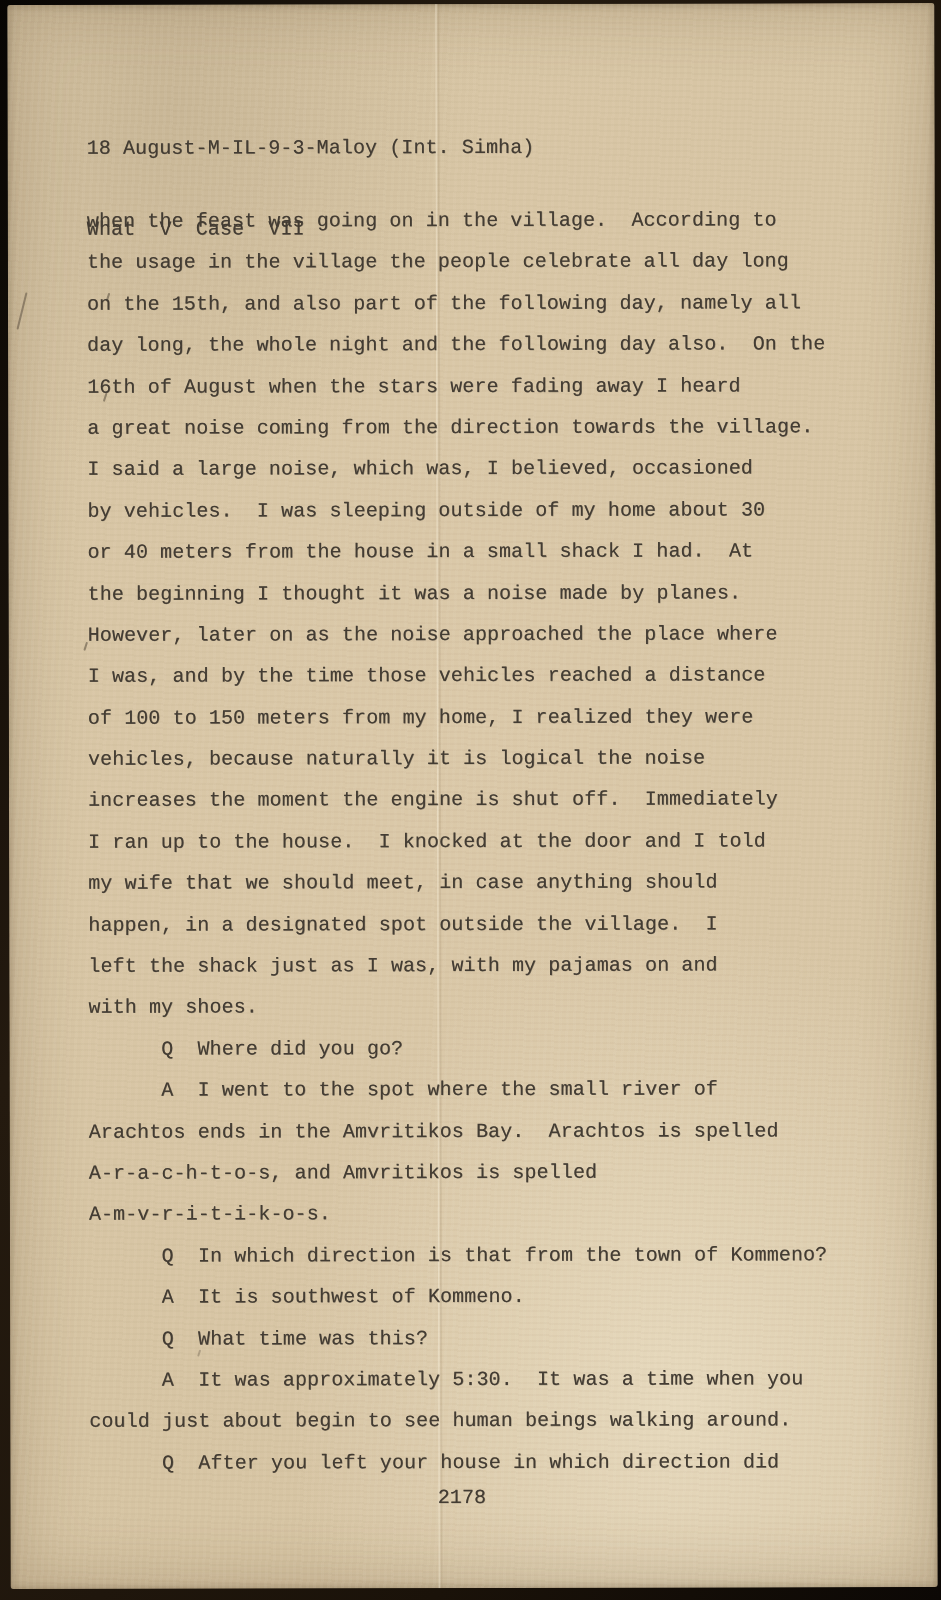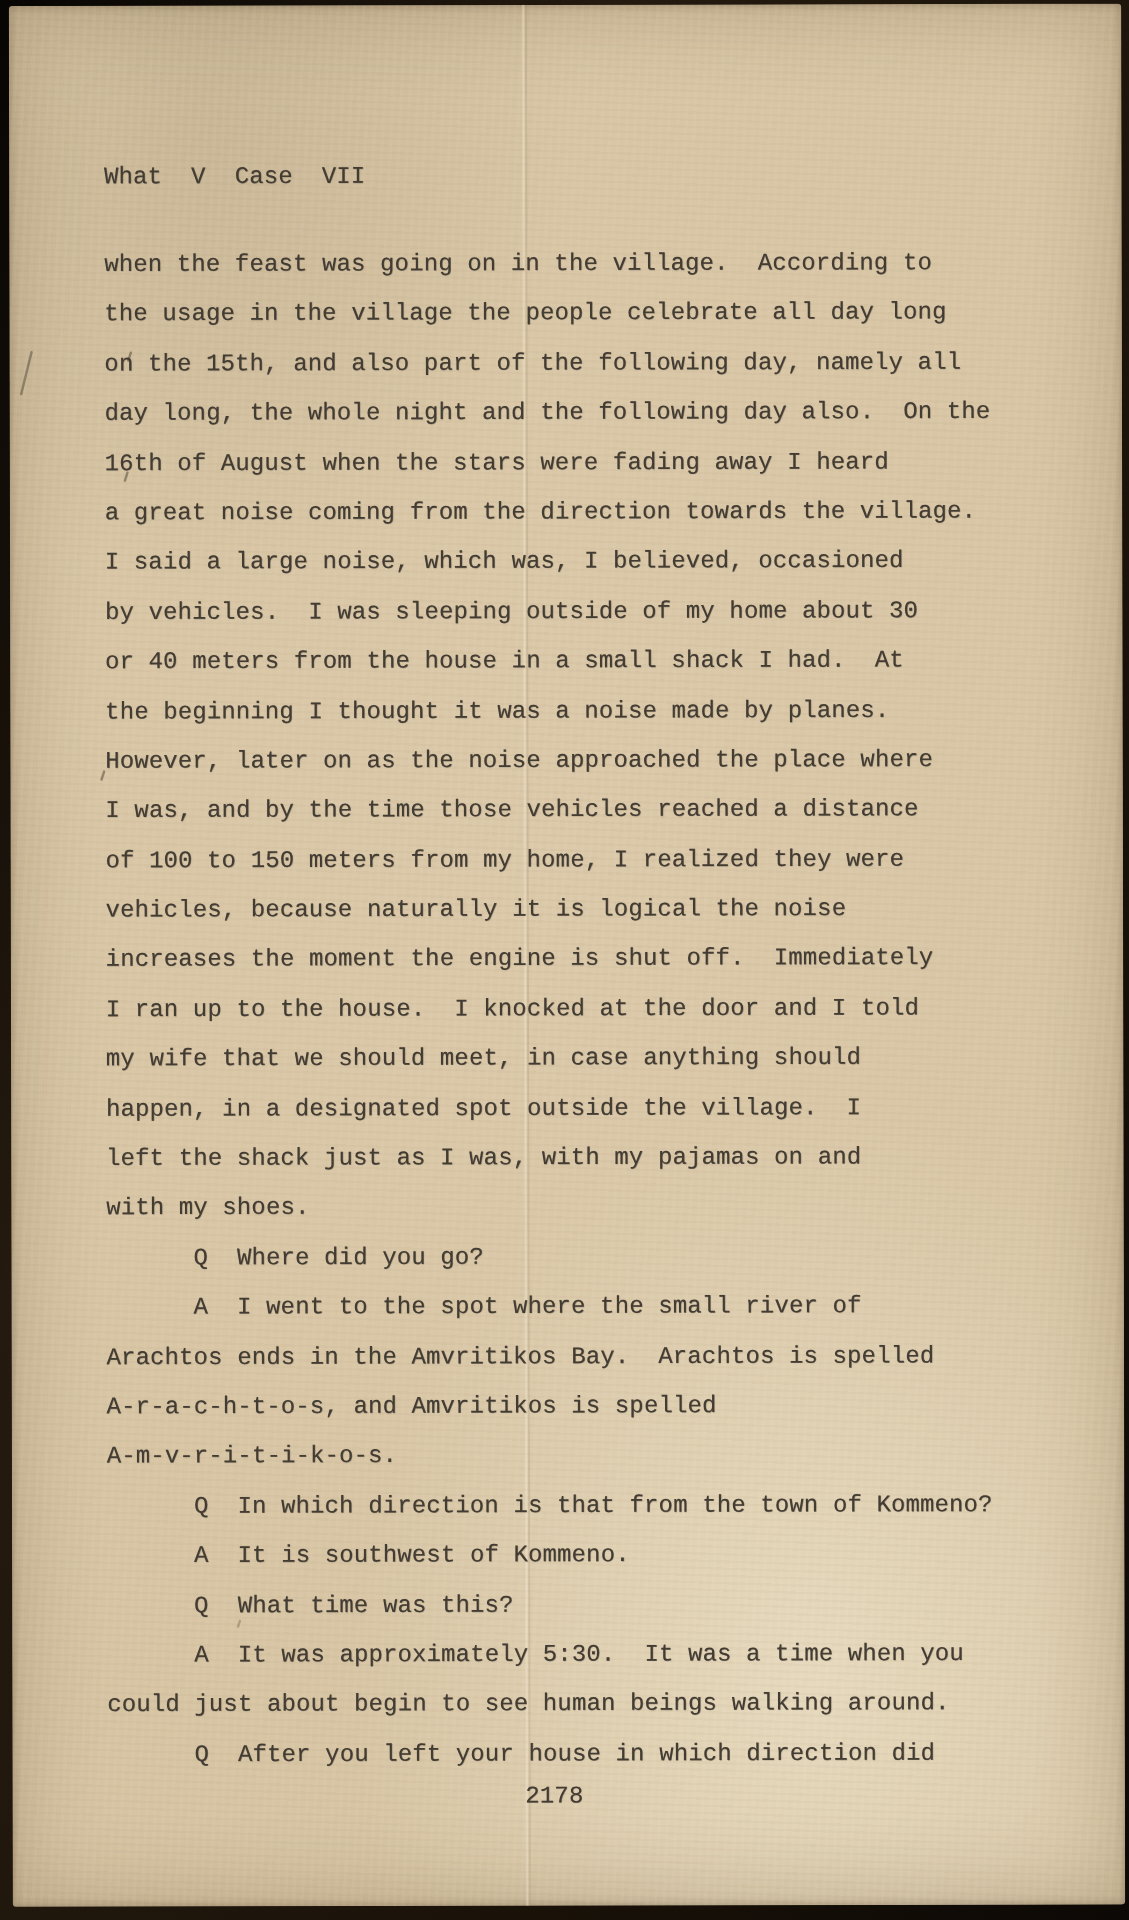--- a/index.html
+++ b/index.html
@@ -131,20 +131,21 @@
     <div class="grain"></div>
     <div class="crease"></div>
 
     <div class="stray-slash"></div>
     <div class="tick tick-1"></div>
     <div class="tick tick-2"></div>
     <div class="tick tick-3"></div>
     <div class="tick tick-4"></div>
 
     <div class="typed header-block">
+      <div class="header-line">18 August-M-IL-9-3-Maloy (Int. Simha)</div>
       <div class="header-line">What  V  Case  VII</div>
     </div>
 
     <div class="typed body-block"><div class="line">when the feast was going on in the village.  According to</div><div class="line">the usage in the village the people celebrate all day long</div><div class="line">on the 15th, and also part of the following day, namely all</div><div class="line">day long, the whole night and the following day also.  On the</div><div class="line">16th of August when the stars were fading away I heard</div><div class="line">a great noise coming from the direction towards the village.</div><div class="line">I said a large noise, which was, I believed, occasioned</div><div class="line">by vehicles.  I was sleeping outside of my home about 30</div><div class="line">or 40 meters from the house in a small shack I had.  At</div><div class="line">the beginning I thought it was a noise made by planes.</div><div class="line">However, later on as the noise approached the place where</div><div class="line">I was, and by the time those vehicles reached a distance</div><div class="line">of 100 to 150 meters from my home, I realized they were</div><div class="line">vehicles, because naturally it is logical the noise</div><div class="line">increases the moment the engine is shut off.  Immediately</div><div class="line">I ran up to the house.  I knocked at the door and I told</div><div class="line">my wife that we should meet, in case anything should</div><div class="line">happen, in a designated spot outside the village.  I</div><div class="line">left the shack just as I was, with my pajamas on and</div><div class="line">with my shoes.</div><div class="line">      Q  Where did you go?</div><div class="line">      A  I went to the spot where the small river of</div><div class="line">Arachtos ends in the Amvritikos Bay.  Arachtos is spelled</div><div class="line">A-r-a-c-h-t-o-s, and Amvritikos is spelled</div><div class="line">A-m-v-r-i-t-i-k-o-s.</div><div class="line">      Q  In which direction is that from the town of Kommeno?</div><div class="line">      A  It is southwest of Kommeno.</div><div class="line">      Q  What time was this?</div><div class="line">      A  It was approximately 5:30.  It was a time when you</div><div class="line">could just about begin to see human beings walking around.</div><div class="line">      Q  After you left your house in which direction did</div></div>
 
     <div class="typed page-number">2178</div>
   </div>
 </div>
 
 </body></html>

